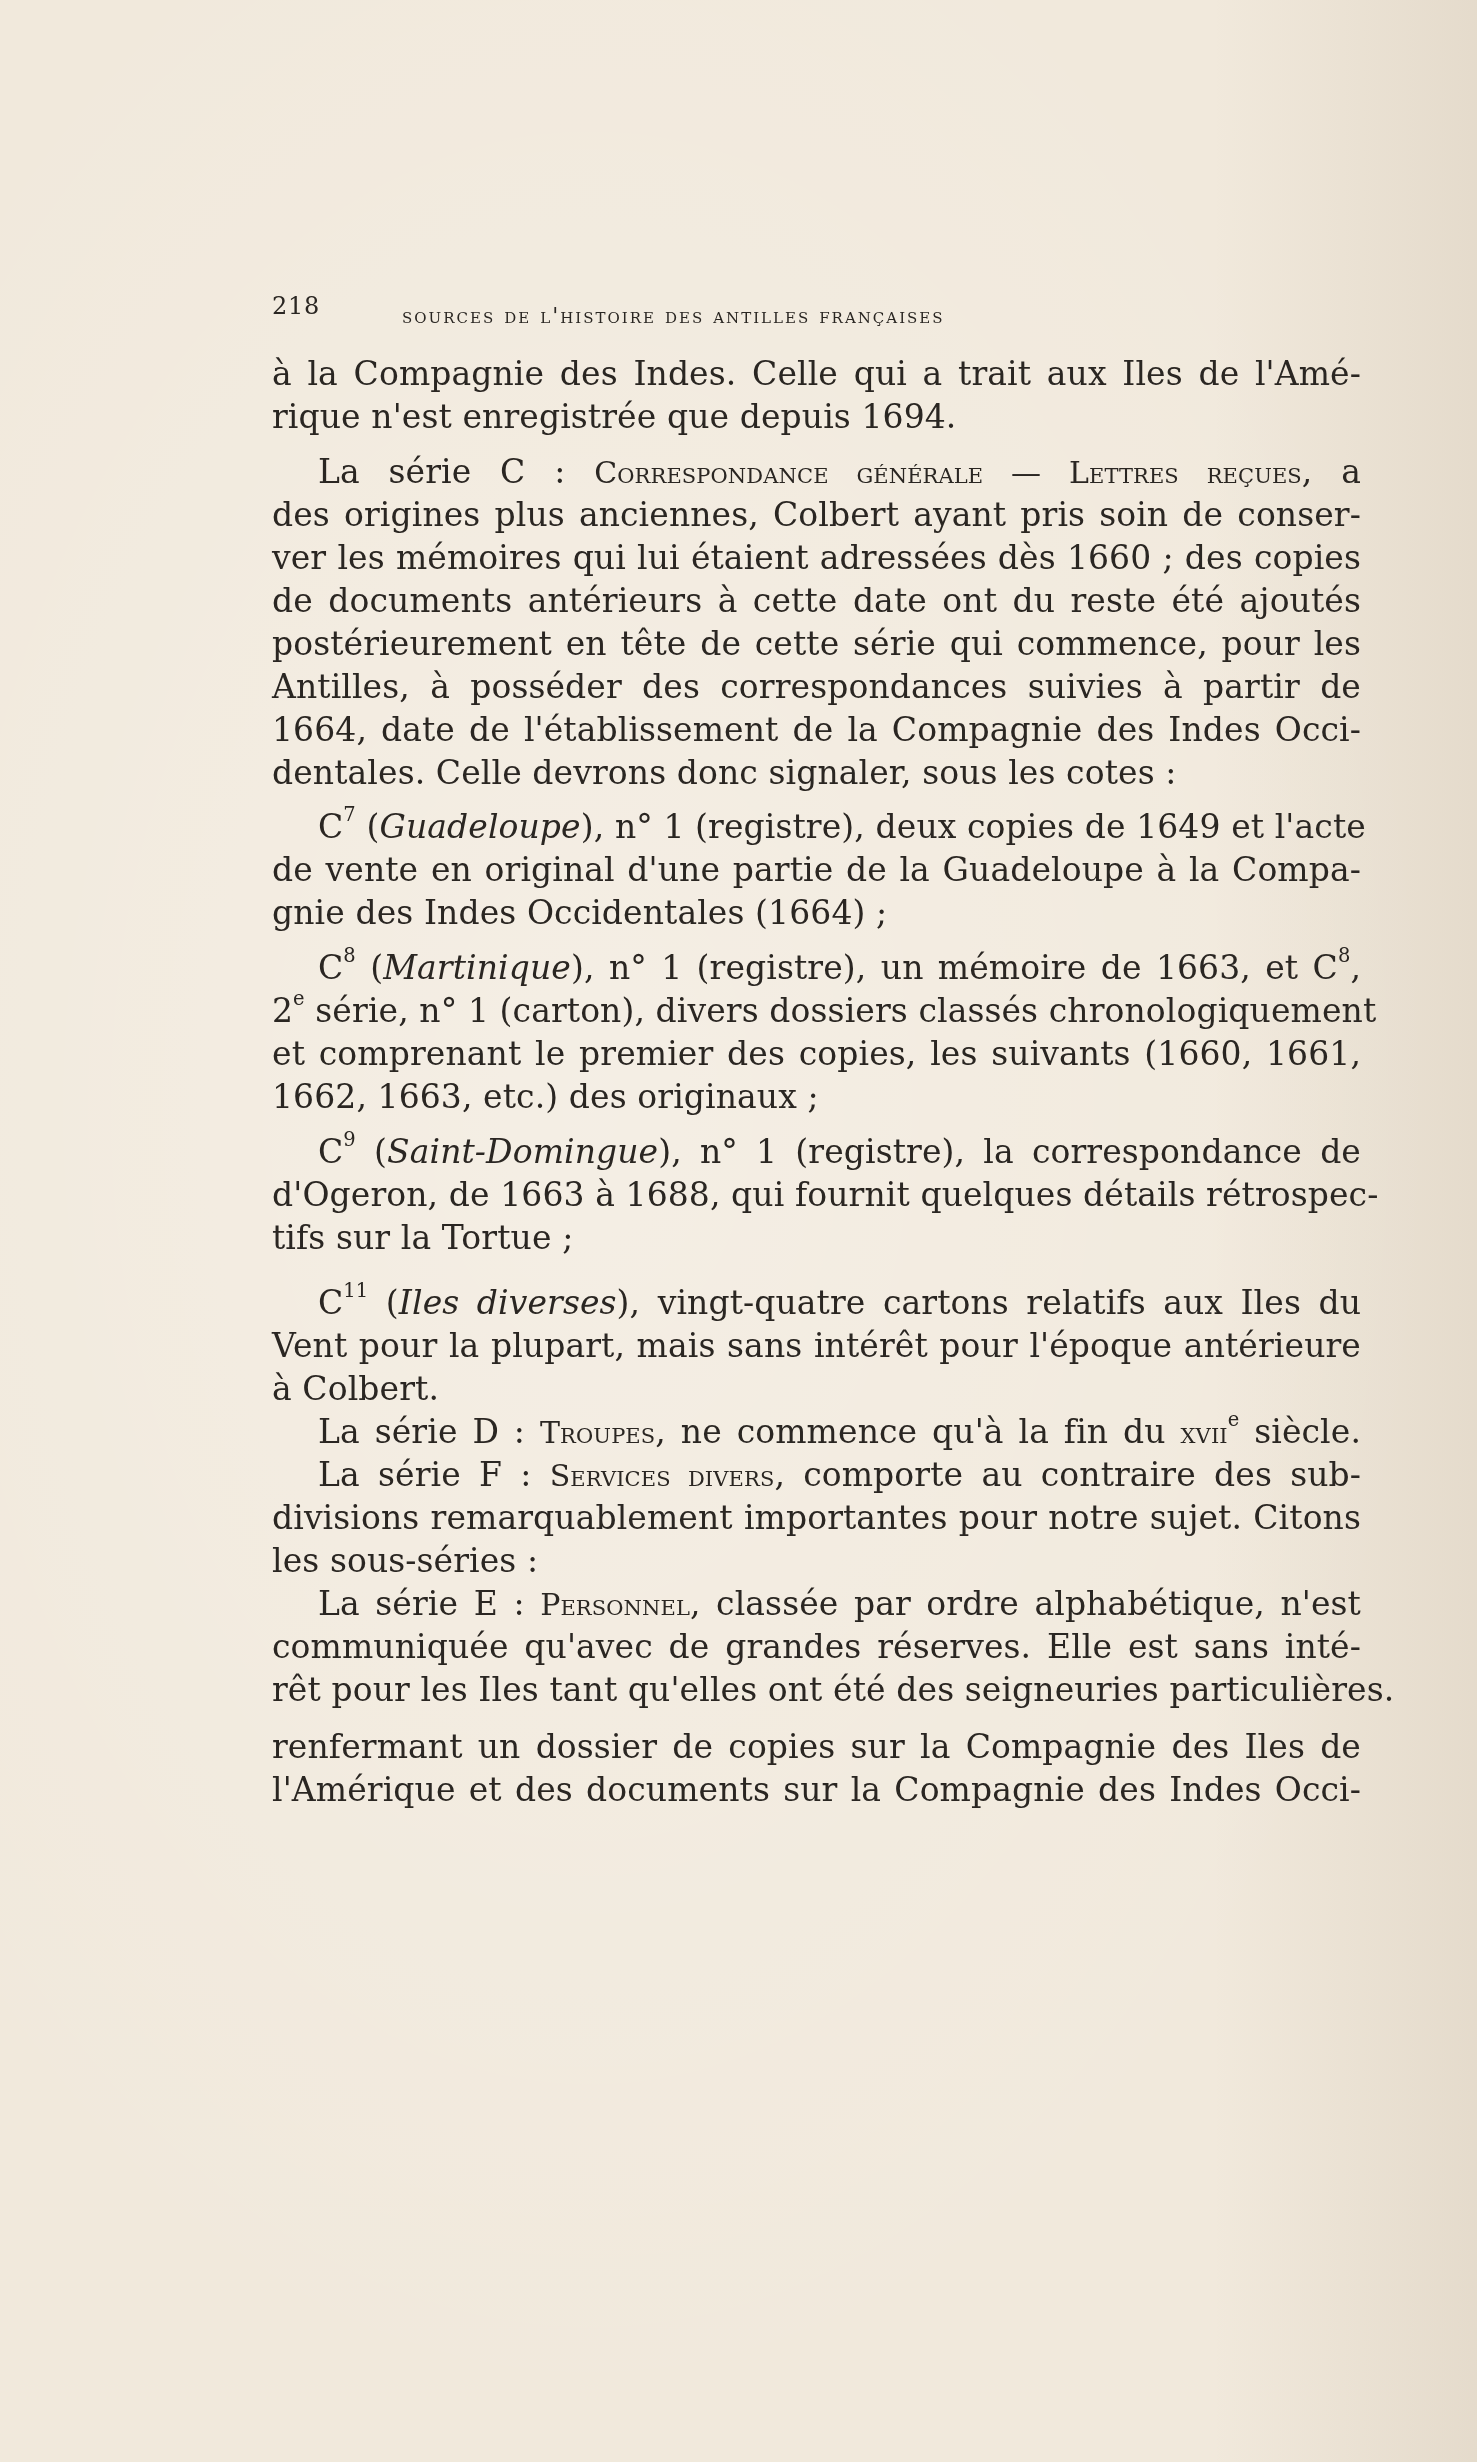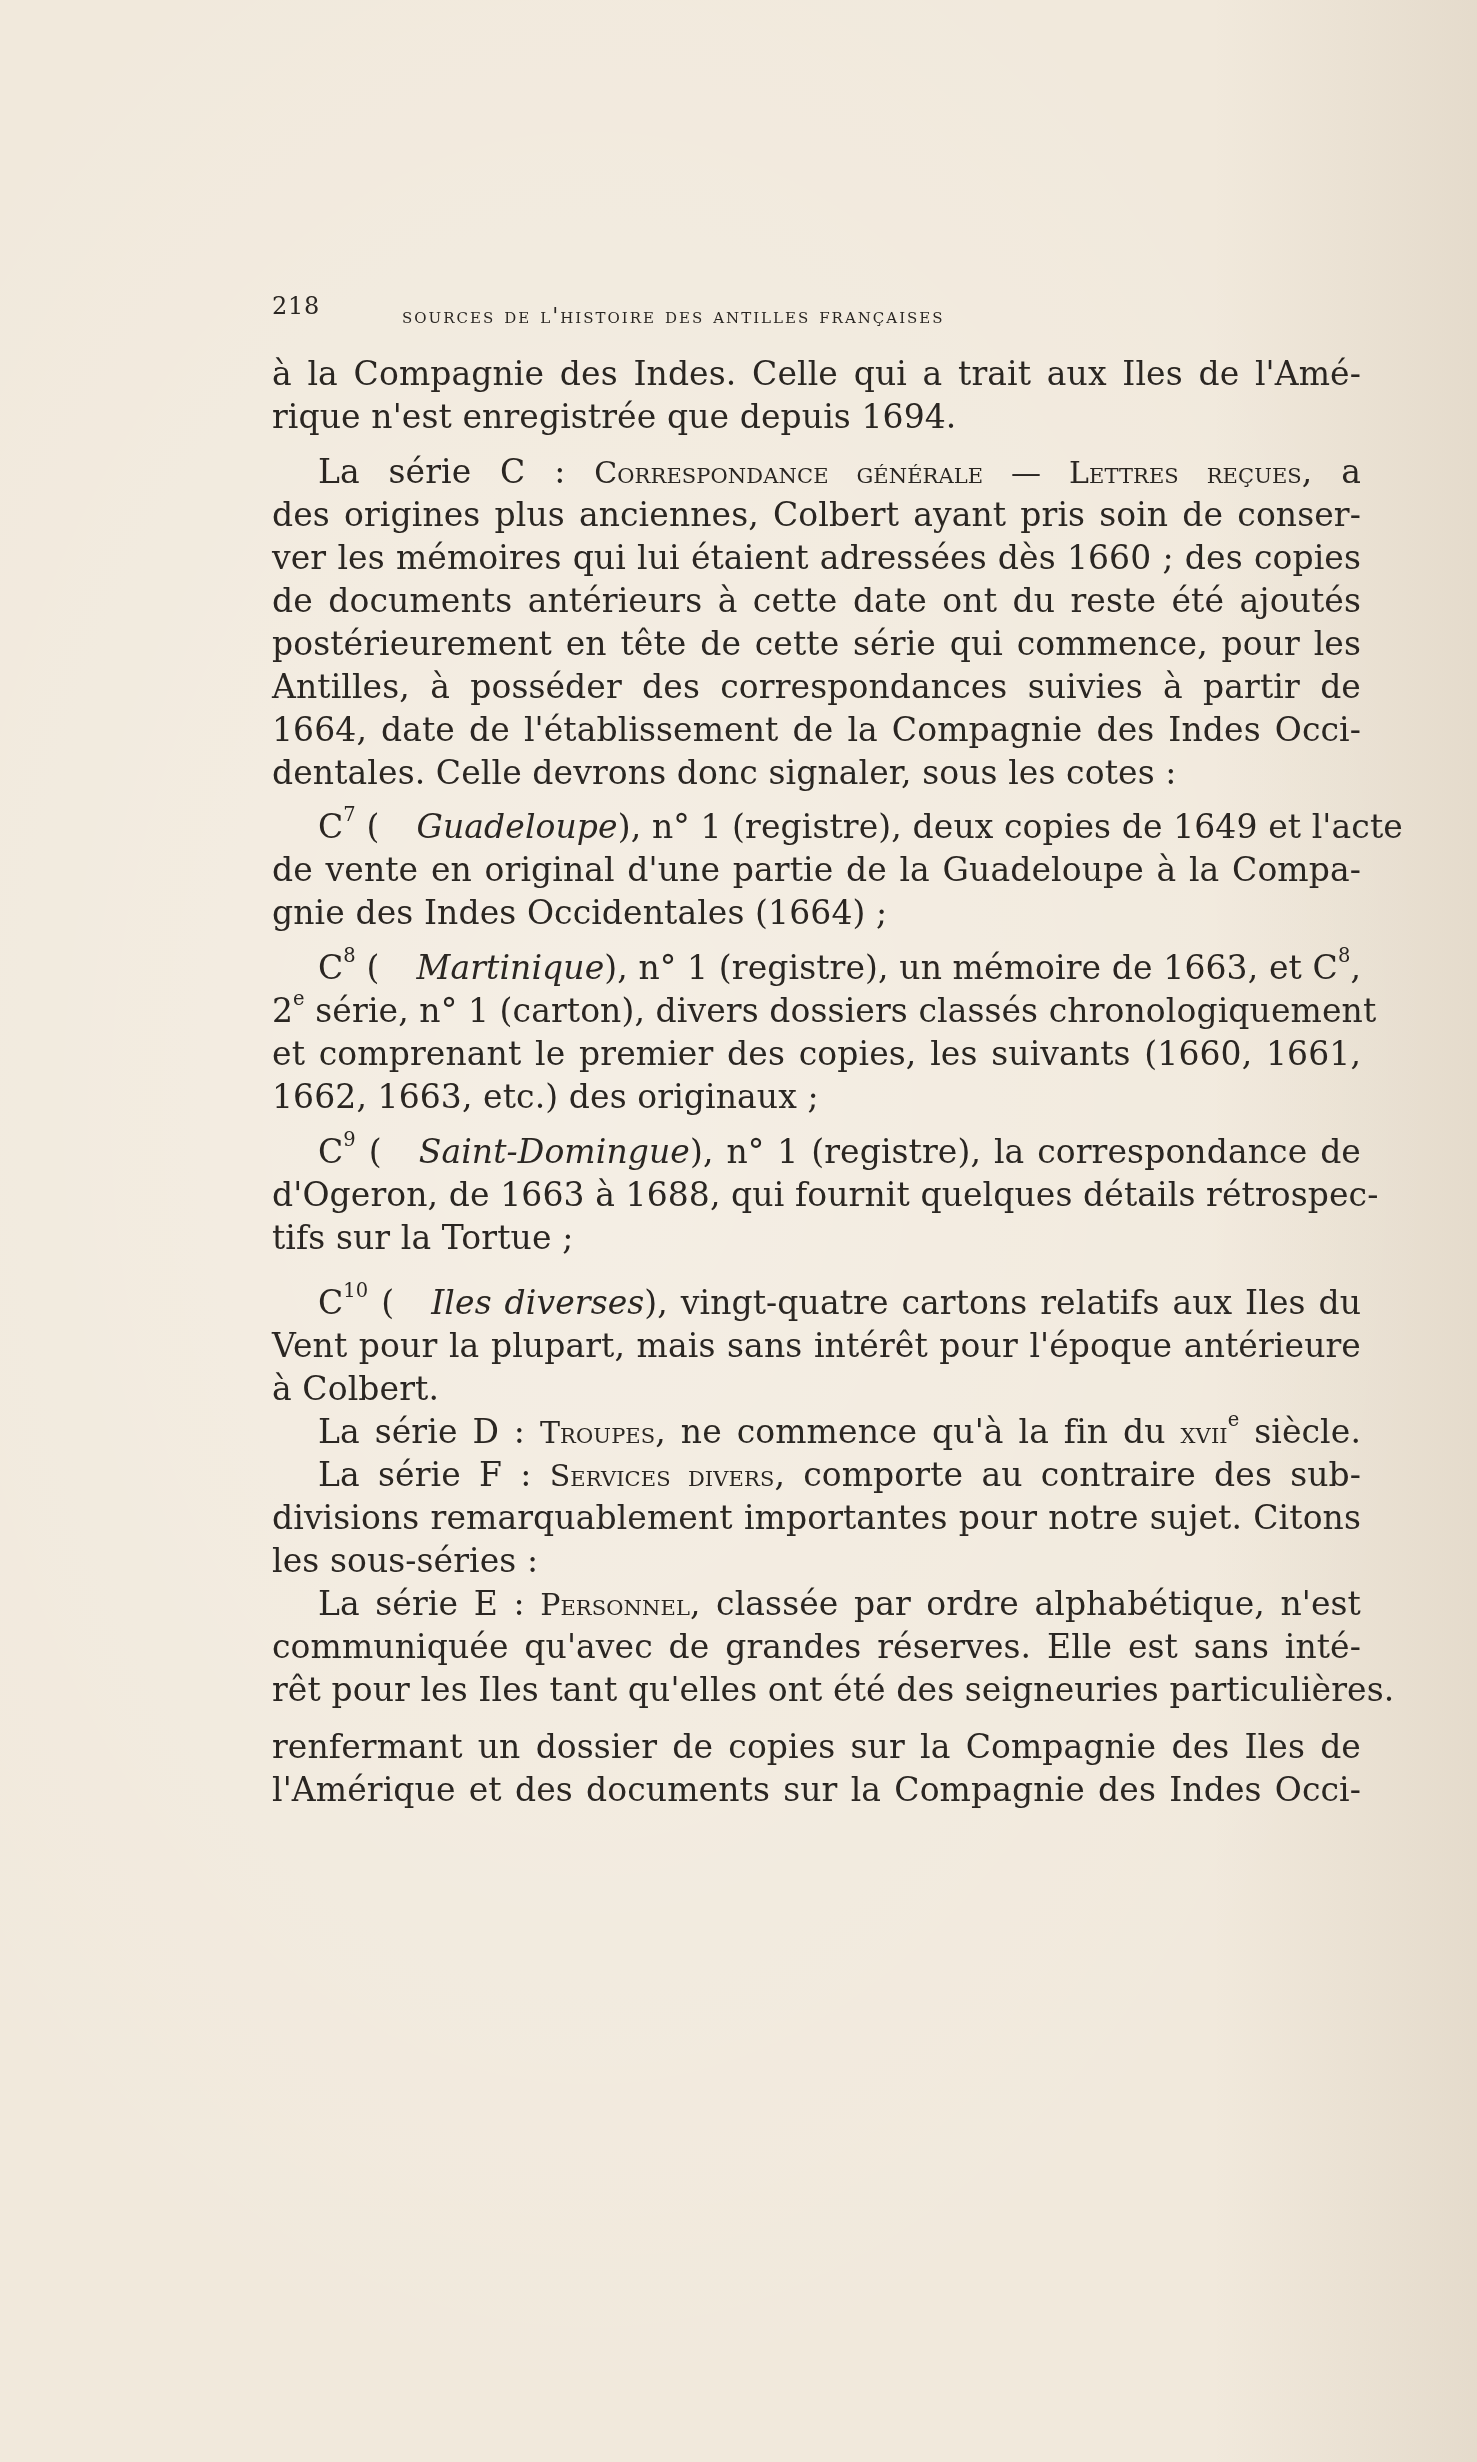--- a/index.html
+++ b/index.html
@@ -38,21 +38,21 @@
     font-size: 33px;
     white-space: nowrap;
     text-align: justify; text-align-last: justify;
     letter-spacing: 0.1px;
   }
   .line.last { text-align-last: left; }
   .line.indent { padding-left: 46px; }
   .gap { height: 11.7px; }
   .sc { font-variant: small-caps; font-size: 30px; }
   sup { font-size: 19.5px; line-height: 0; vertical-align: 0.85em; }
-  i { font-style: italic; margin-left: 37px; }
+  i { font-style: italic; }
 </style>
 </head>
 <body>
 
 <div class="page-shade"></div>
 
 <div class="running-head">
   <span class="page-number">218</span>
   <span class="running-title">SOURCES DE L'HISTOIRE DES ANTILLES FRANÇAISES</span>
 </div>
@@ -104,21 +104,21 @@
     <div class="line indent">
       <span>C</span><sup>9</sup> (<i>Saint-Domingue</i><span>), n° 1 (registre), la correspondance de</span>
     </div>
     <div class="line">d'Ogeron, de 1663 à 1688, qui fournit quelques détails rétrospec-</div>
     <div class="line last">tifs sur la Tortue ;</div>
   </div>
   <div class="gap" style="height:22px"></div>
 
   <div>
     <div class="line indent">
-      <span>C</span><sup>10</sup> (<i>Iles diverses</i><span>), vingt-quatre cartons relatifs aux Iles du</span>
+      <span>C</span><sup>11</sup> (<i>Iles diverses</i><span>), vingt-quatre cartons relatifs aux Iles du</span>
     </div>
     <div class="line">Vent pour la plupart, mais sans intérêt pour l'époque antérieure</div>
     <div class="line last">à Colbert.</div>
   </div>
 
   <div>
     <div class="line indent">
       <span>La série D : </span><span class="sc">Troupes</span><span>, ne commence qu'à la fin du </span><span class="sc">xvii</span><sup>e</sup><span> siècle.</span>
     </div>
   </div>

